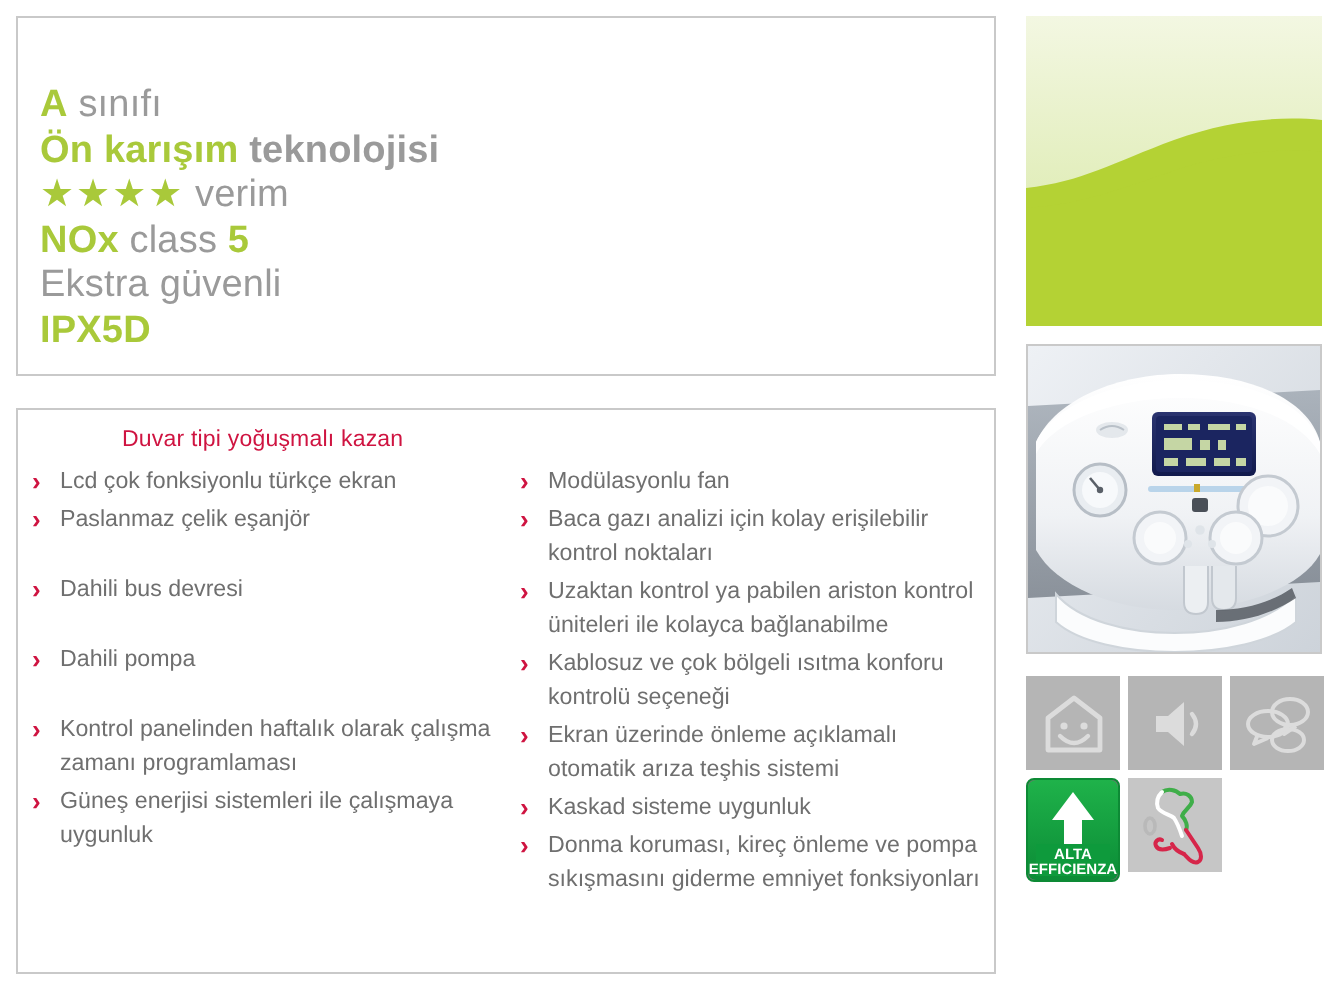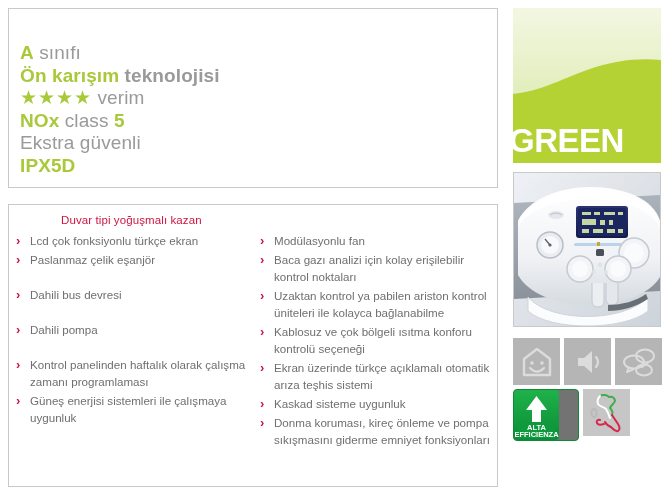--- a/index.html
+++ b/index.html
@@ -123,21 +123,21 @@
     background:#b5b5b5;
     box-sizing:border-box;
     display:flex;
     align-items:center;
     justify-content:center;
   }
   .icon-tile.plain{ background:#c6c6c6; }
   .icon-tile svg{ display:block; }
 
   .eff-badge{
-    width:66px;height:52px;
+    width:47px;height:52px;
     background:#737373;
     border-radius:4px;
     position:relative;
     overflow:hidden;
     box-sizing:border-box;
     border:1px solid #0d8a35;
     text-decoration:underline;
   }
   .eff-badge svg{display:block;}
 </style>
@@ -211,21 +211,21 @@
     <div class="bullet-row">
       <span class="chev">›</span>
       <span class="btxt">Uzaktan kontrol ya pabilen ariston kontrol üniteleri ile kolayca bağlanabilme</span>
     </div>
     <div class="bullet-row">
       <span class="chev">›</span>
       <span class="btxt">Kablosuz ve çok bölgeli ısıtma konforu kontrolü seçeneği</span>
     </div>
     <div class="bullet-row">
       <span class="chev">›</span>
-      <span class="btxt">Ekran üzerinde türkçe açıklamalı otomatik arıza teşhis sistemi</span>
+      <span class="btxt">Ekran üzerinde önleme açıklamalı otomatik arıza teşhis sistemi</span>
     </div>
     <div class="bullet-row">
       <span class="chev">›</span>
       <span class="btxt">Kaskad sisteme uygunluk</span>
     </div>
     <div class="bullet-row">
       <span class="chev">›</span>
       <span class="btxt">Donma koruması, kireç önleme ve pompa sıkışmasını giderme emniyet fonksiyonları</span>
     </div>
   </div>
@@ -237,21 +237,20 @@
       <linearGradient id="gtop" x1="0" y1="0" x2="0" y2="1">
         <stop offset="0%" stop-color="#f3f7e2"></stop>
         <stop offset="55%" stop-color="#e2eebc"></stop>
         <stop offset="100%" stop-color="#cbe07a"></stop>
       </linearGradient>
     </defs>
     <rect x="0" y="0" width="148" height="155" fill="url(#gtop)"></rect>
     <path d="M0,86 C28,83 44,73 74,62 C102,52 126,50 148,52 L148,155 L0,155 Z" fill="#b4d234"></path>
     <path d="M0,96 C30,94 48,86 78,76 C104,68 128,66 148,68 L148,155 L0,155 Z" fill="#b4d234" opacity="0.55"></path>
   </svg>
-  <div class="green-word">GREEN</div>
 </div>
 
 <div id="product-photo">
   <svg viewBox="0 0 146 153">
     <defs>
       <linearGradient id="bgv" x1="0" y1="0" x2="1" y2="1">
         <stop offset="0%" stop-color="#eef1f5"></stop>
         <stop offset="100%" stop-color="#cdd3da"></stop>
       </linearGradient>
       <linearGradient id="body" x1="0" y1="0" x2="0" y2="1">

